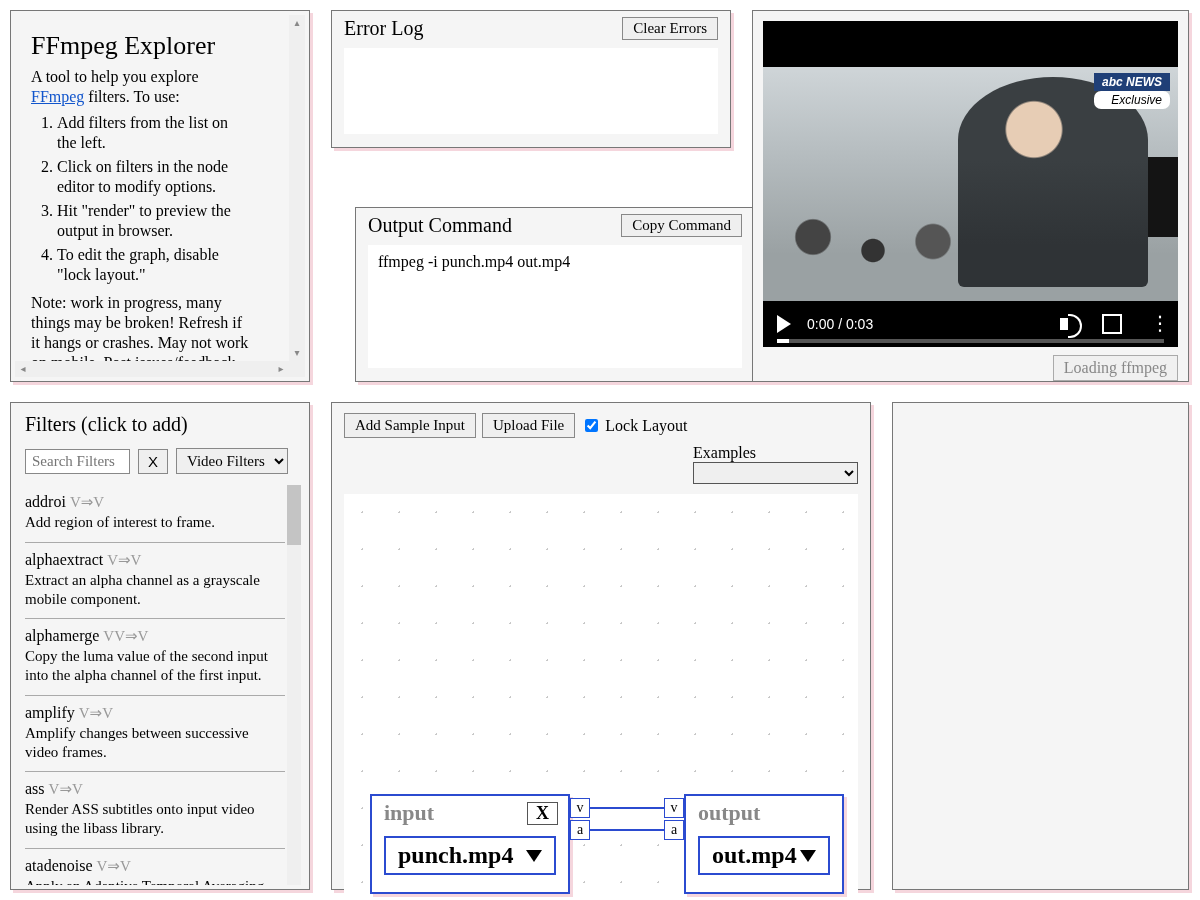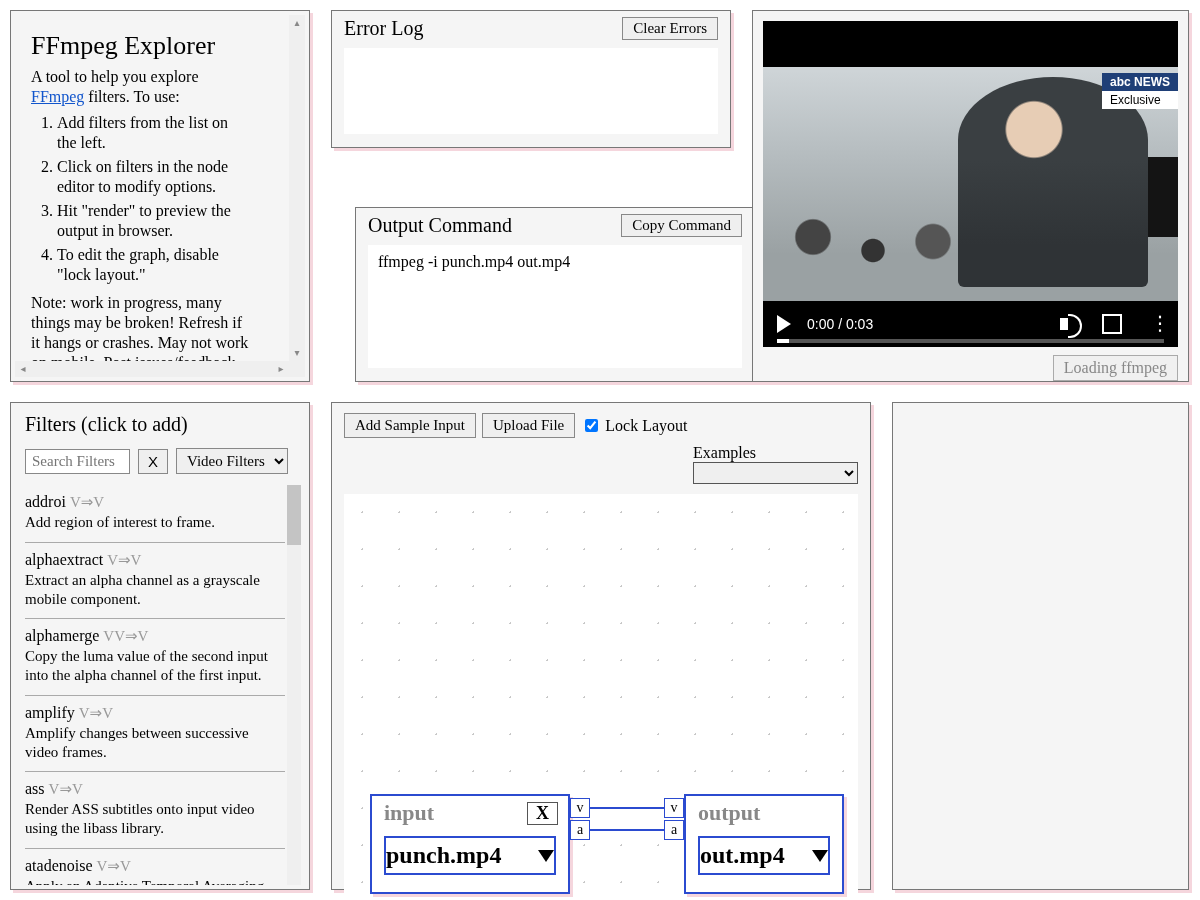--- a/index.html
+++ b/index.html
@@ -89,24 +89,24 @@
     position:absolute; right:150px; top:70px; width:60px; height:60px;
     background:#b3222b; transform: rotate(-4deg);
   }
   .scene-bus { position:absolute; right:0; top:90px; width:70px; height:80px; background:#141414; }
   .scene-crowd { position:absolute; left:10px; bottom:10px; width:200px; height:90px;
     background: radial-gradient(circle at 20% 40%, #444 0 10%, transparent 11%),
                 radial-gradient(circle at 50% 55%, #333 0 10%, transparent 11%),
                 radial-gradient(circle at 80% 45%, #555 0 10%, transparent 11%);
   }
   .news-tag {
-    position:absolute; right:0; top:52px; font-family: Arial, sans-serif;
+    position:absolute; right:8px; top:52px; text-align:right; font-family: Arial, sans-serif; font-style: italic;
   }
   .news-tag .line1 { background:#1f3f77; color:#fff; font-size:12px; font-weight:bold; padding:2px 8px; }
-  .news-tag .line2 { background:#fff; color:#000; font-size:12px; padding:2px 8px; }
+  .news-tag .line2 { background:#fff; color:#000; font-size:12px; padding:2px 8px;border-radius:7px; }
 
   .video-controls {
     position:absolute; left:0; right:0; bottom:0; height:46px; background:rgba(0,0,0,0.0);
     display:flex; align-items:center; padding:0 14px; color:#fff; font-family: Arial, sans-serif;
   }
   .vc-play { width:0;height:0;border-left:14px solid #fff;border-top:9px solid transparent;border-bottom:9px solid transparent; margin-right:16px;}
   .vc-time { font-size:14px; flex:0 0 auto; }
   .vc-spacer { flex:1 1 auto; }
   .vc-vol, .vc-full, .vc-menu { width:20px; height:20px; margin-left:22px; position:relative; }
   .vc-vol::before { content:""; position:absolute; left:0; top:4px; width:8px; height:12px; background:#fff; }
@@ -160,21 +160,21 @@
     position:absolute; border:2px solid #2b4bd0; background:#fff;
     box-shadow: 3px 3px 0 #f5d6dd;
     font-weight: bold;
   }
   .node-input { left:26px; top:300px; width:200px; height:100px; }
   .node-output { left:340px; top:300px; width:160px; height:100px; }
   .node-head { display:flex; justify-content:space-between; align-items:center; padding:4px 10px 0 12px; }
   .node-title { color:#888; font-size:22px; }
   .node-x { border:1px solid #555; padding:0 8px; font-size:18px; background:#fff; cursor:pointer; }
   .node-select {
-    margin:10px 12px 0 12px; border:2px solid #2b4bd0; padding:4px 0;
+    margin:10px 12px 0 12px; border:2px solid #2b4bd0; padding:4px 12px;
     font-size:24px; display:flex; justify-content:space-between; align-items:center; cursor:pointer;
   }
   .node-select .caret { width:0;height:0;border-left:8px solid transparent;border-right:8px solid transparent;border-top:12px solid #000; }
 
   .port {
     position:absolute; width:20px; height:20px; border:1px solid #2b4bd0; background:#fff;
     font-size:14px; text-align:center; line-height:18px;
   }
   .port-out-v { left:226px; top:304px; }
   .port-out-a { left:226px; top:326px; }

